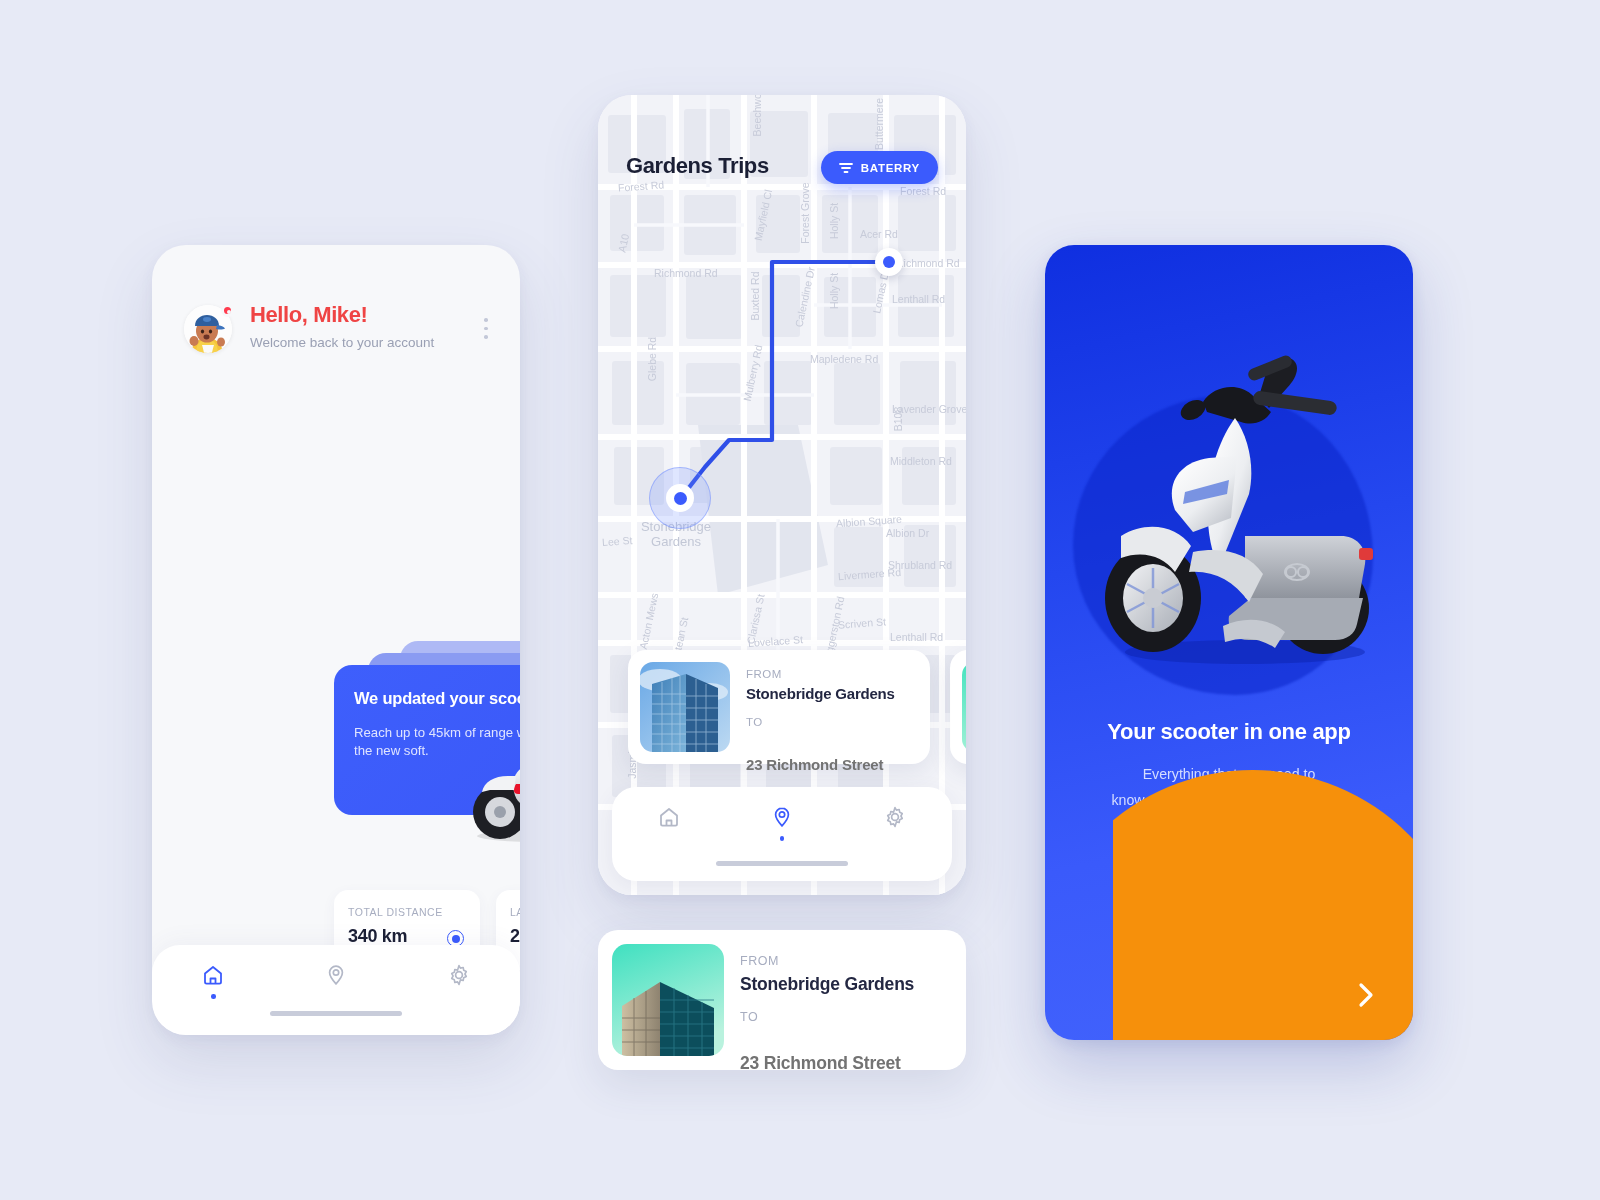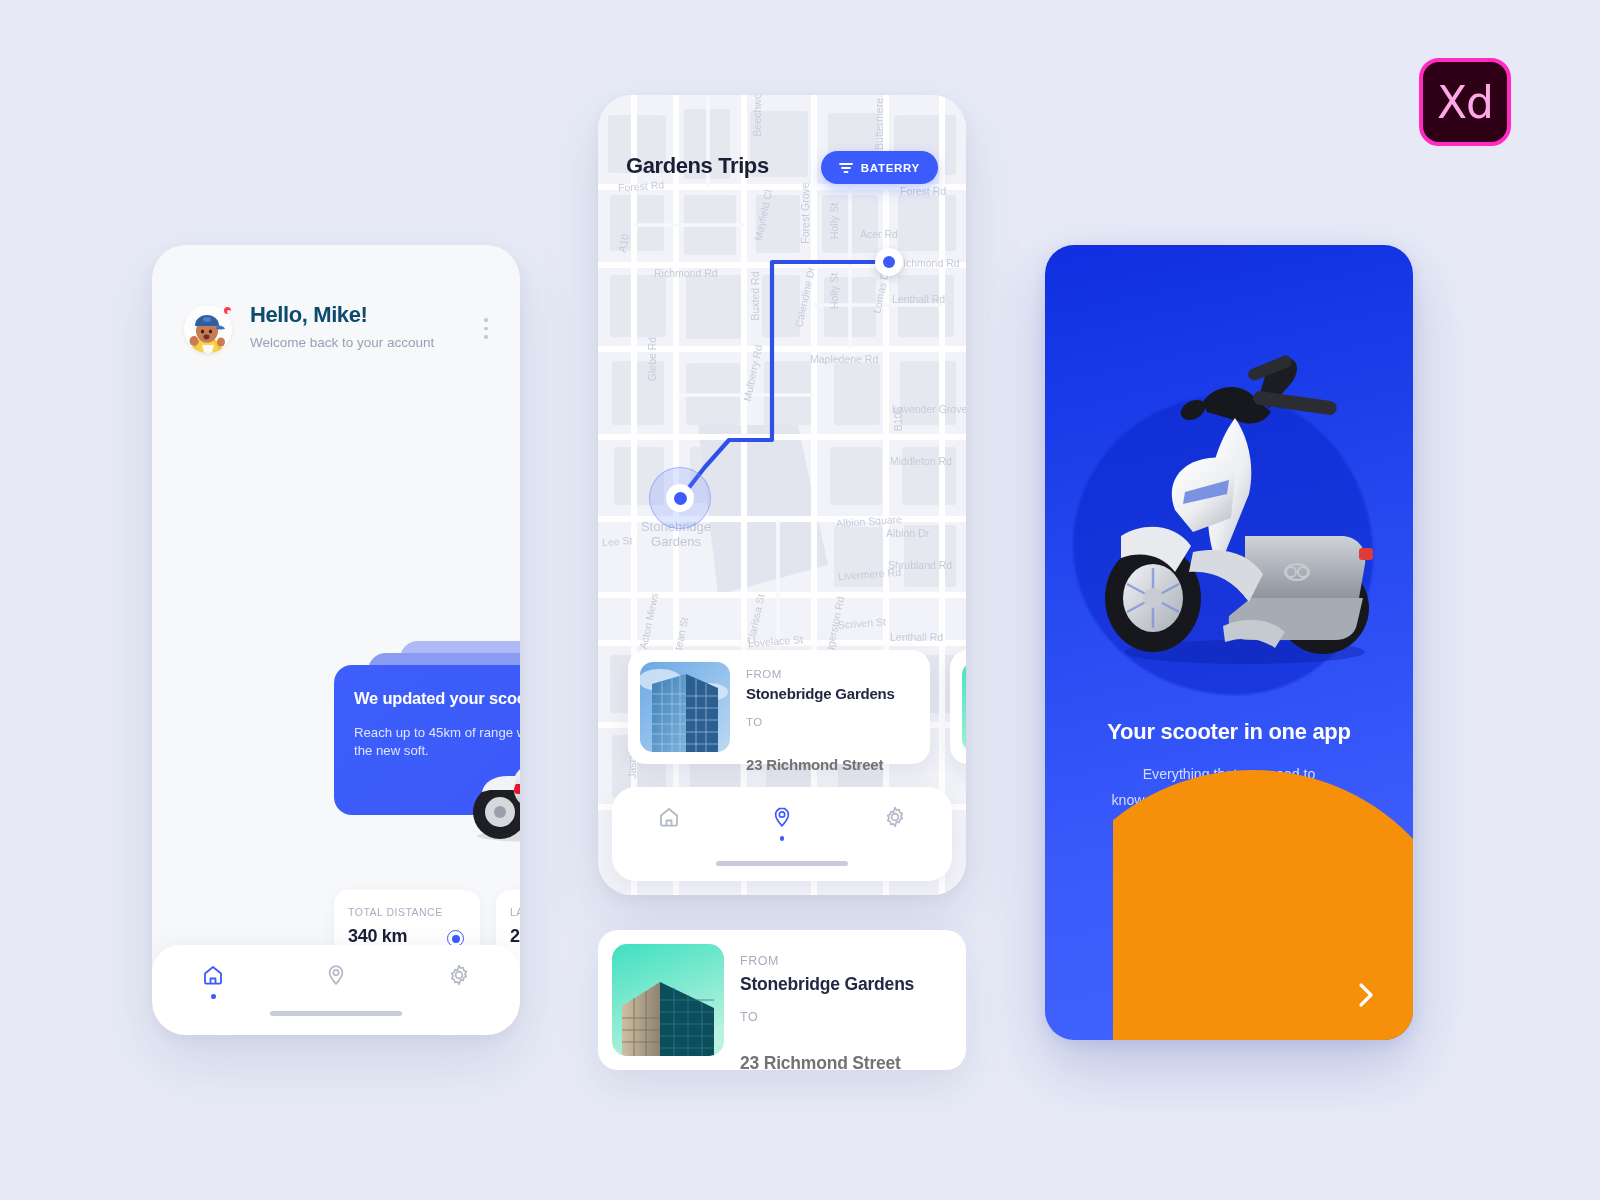--- a/index.html
+++ b/index.html
@@ -36,21 +36,21 @@
   }
   .badge-dot{
     position:absolute; right:-2px; top:-1px; width:13px; height:13px;
     border-radius:50%; background:#ff3b4e;
     border:3px solid #f7f8fa;
   }
   .badge-dot::after{
     content:''; position:absolute; left:3px; top:3px; width:4px; height:4px;
     border-radius:50%; background:#f7f8fa;
   }
-  .hello{ position:absolute; left:66px; top:0; font-size:22px; font-weight:bold; color:#0c4a6e; letter-spacing:-.4px; }
+  .hello{ position:absolute; left:66px; top:0; font-size:22px; font-weight:bold; color:#ef4444; letter-spacing:-.4px; }
   .welcome{ position:absolute; left:66px; top:33px; font-size:13.5px; color:#9aa0b4; }
   .kebab{ position:absolute; right:4px; top:16px; width:4px; display:flex; flex-direction:column; gap:5px; align-items:center; }
   .kebab i{ width:3.5px; height:3.5px; border-radius:50%; background:#c3c8d8; display:block; }
 
   
   .stack2{ position:absolute; left:248px; top:396px; width:228px; height:52px; background:#aeb9f5; border-radius:18px; }
   .stack1{ position:absolute; left:216px; top:408px; width:262px; height:52px; background:#8a9bf2; border-radius:18px; }
   .promo{
     position:absolute; left:182px; top:420px; width:312px; height:150px;
     background:linear-gradient(135deg,#3e5ffc 0%,#3a57f7 100%);
@@ -185,23 +185,20 @@
   .nextbtn{
     position:absolute; right:30px; bottom:28px; width:34px; height:34px;
     display:flex; align-items:center; justify-content:center; cursor:pointer; z-index:3;
   }
 </style>
 </head>
 <body>
 
 <div class="stage">
 
-  <div class="xd-badge">
-    <span>Xd</span>
-  </div>
 
   <div class="phone1">
 
     <div class="hdr">
       <div class="avatar-wrap">
         <div class="avatar">
           <svg viewBox="0 0 48 48" width="48" height="48">
             <circle cx="24" cy="24" r="24" fill="#fdfdfd"></circle>
             <ellipse cx="23" cy="45" rx="15" ry="12" fill="#f5c33a"></ellipse>
             <path d="M12 48c0-9 5-14 11-14s11 5 11 14z" fill="#f7d14a"></path>

